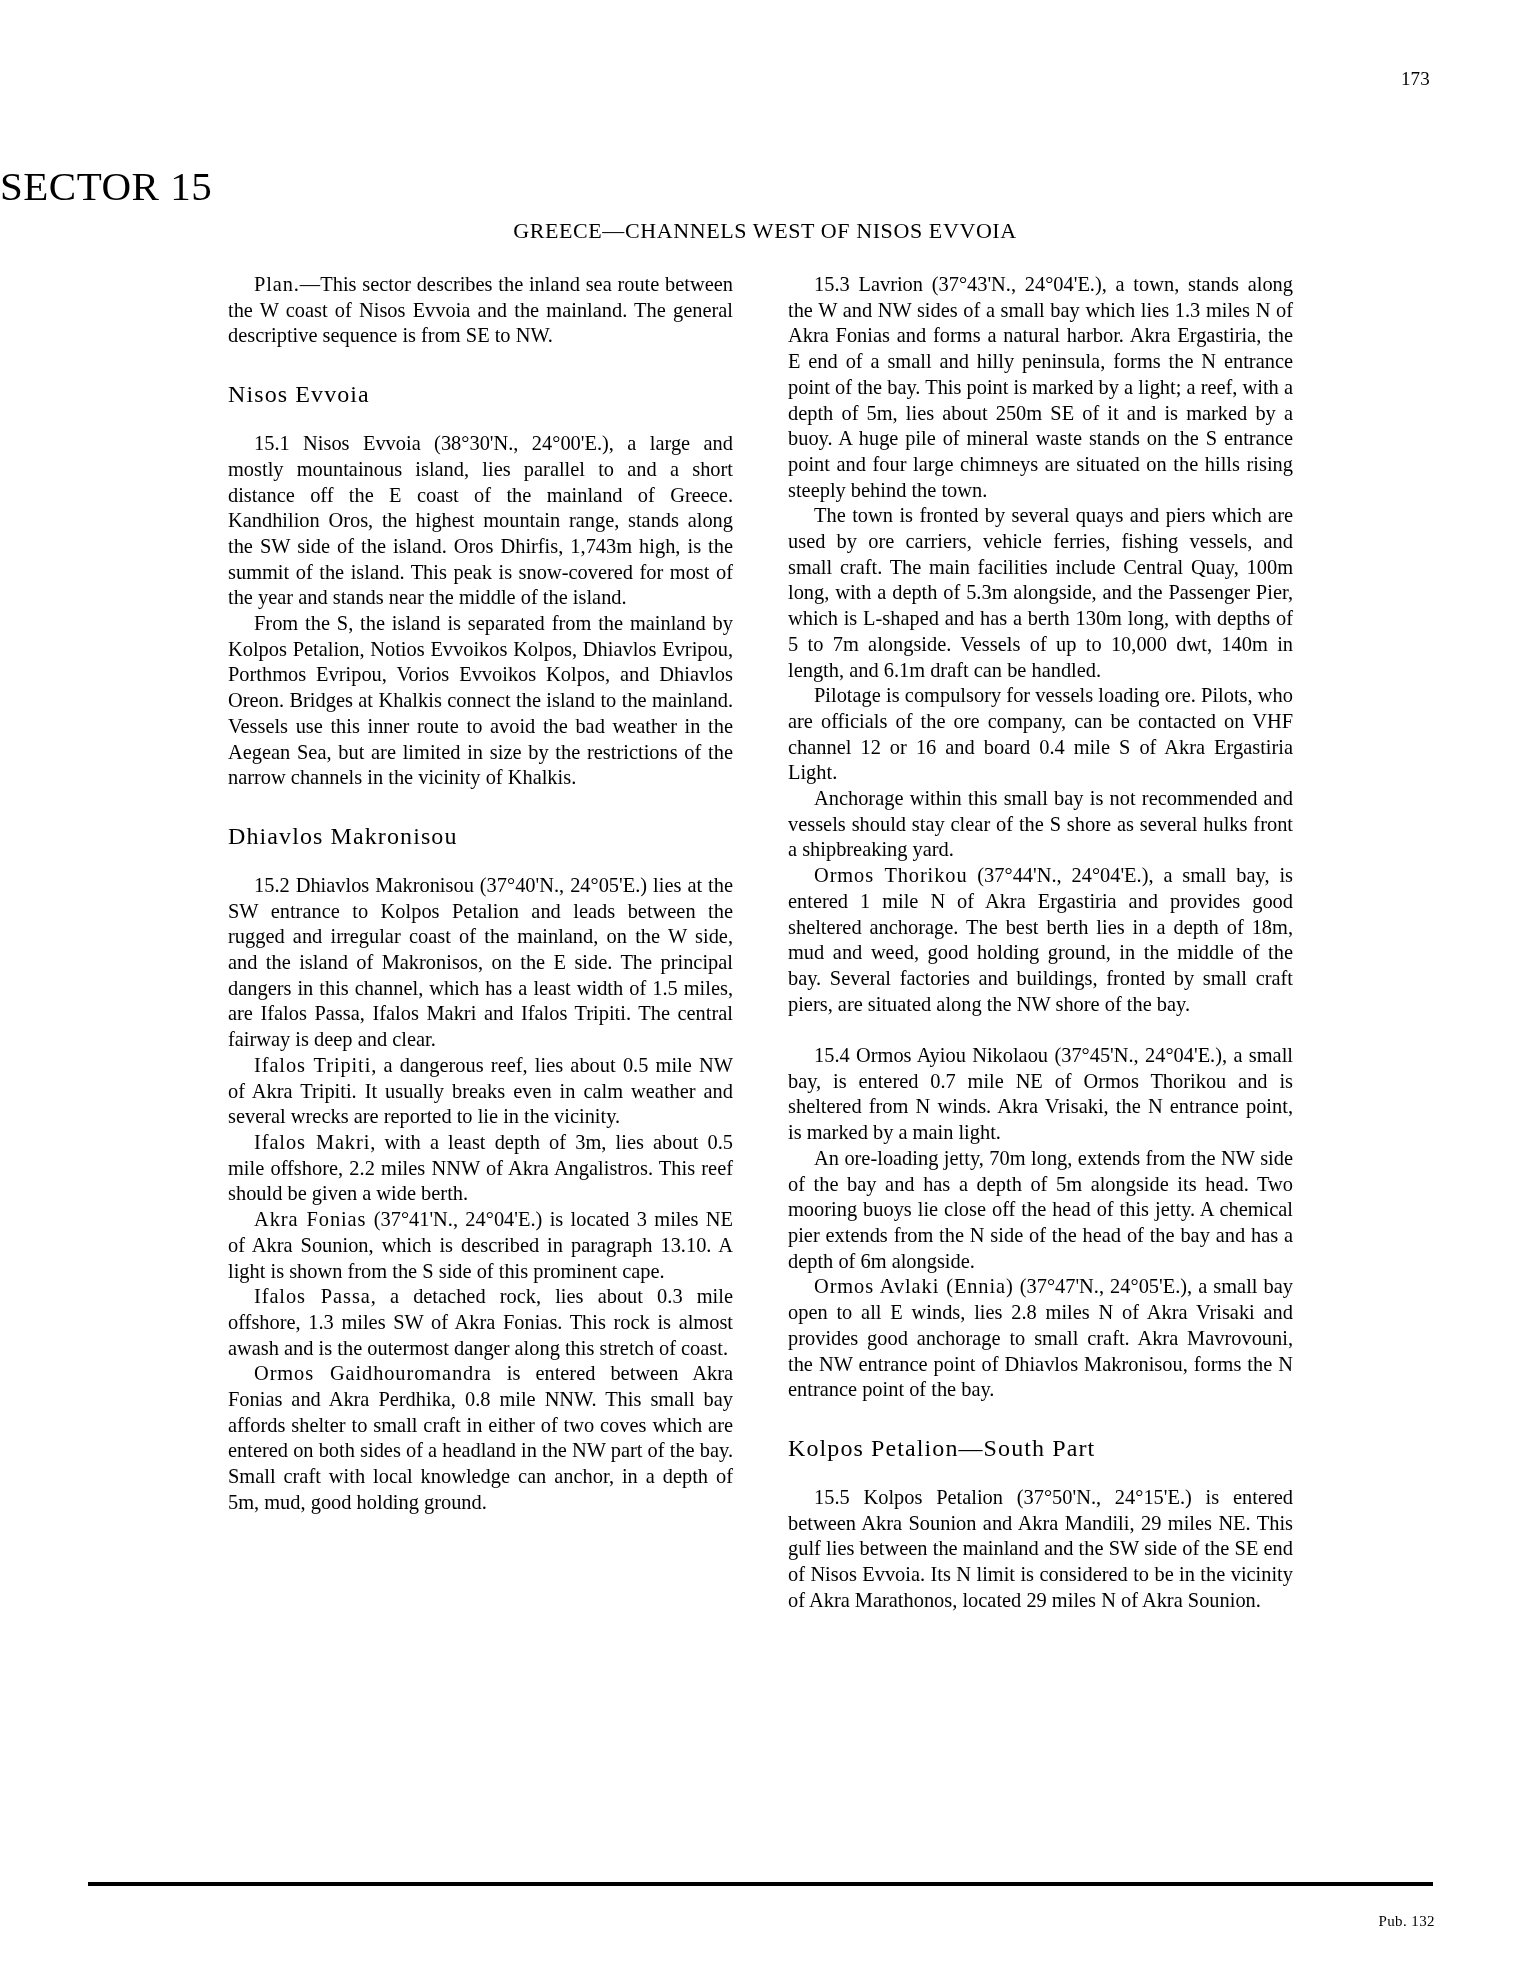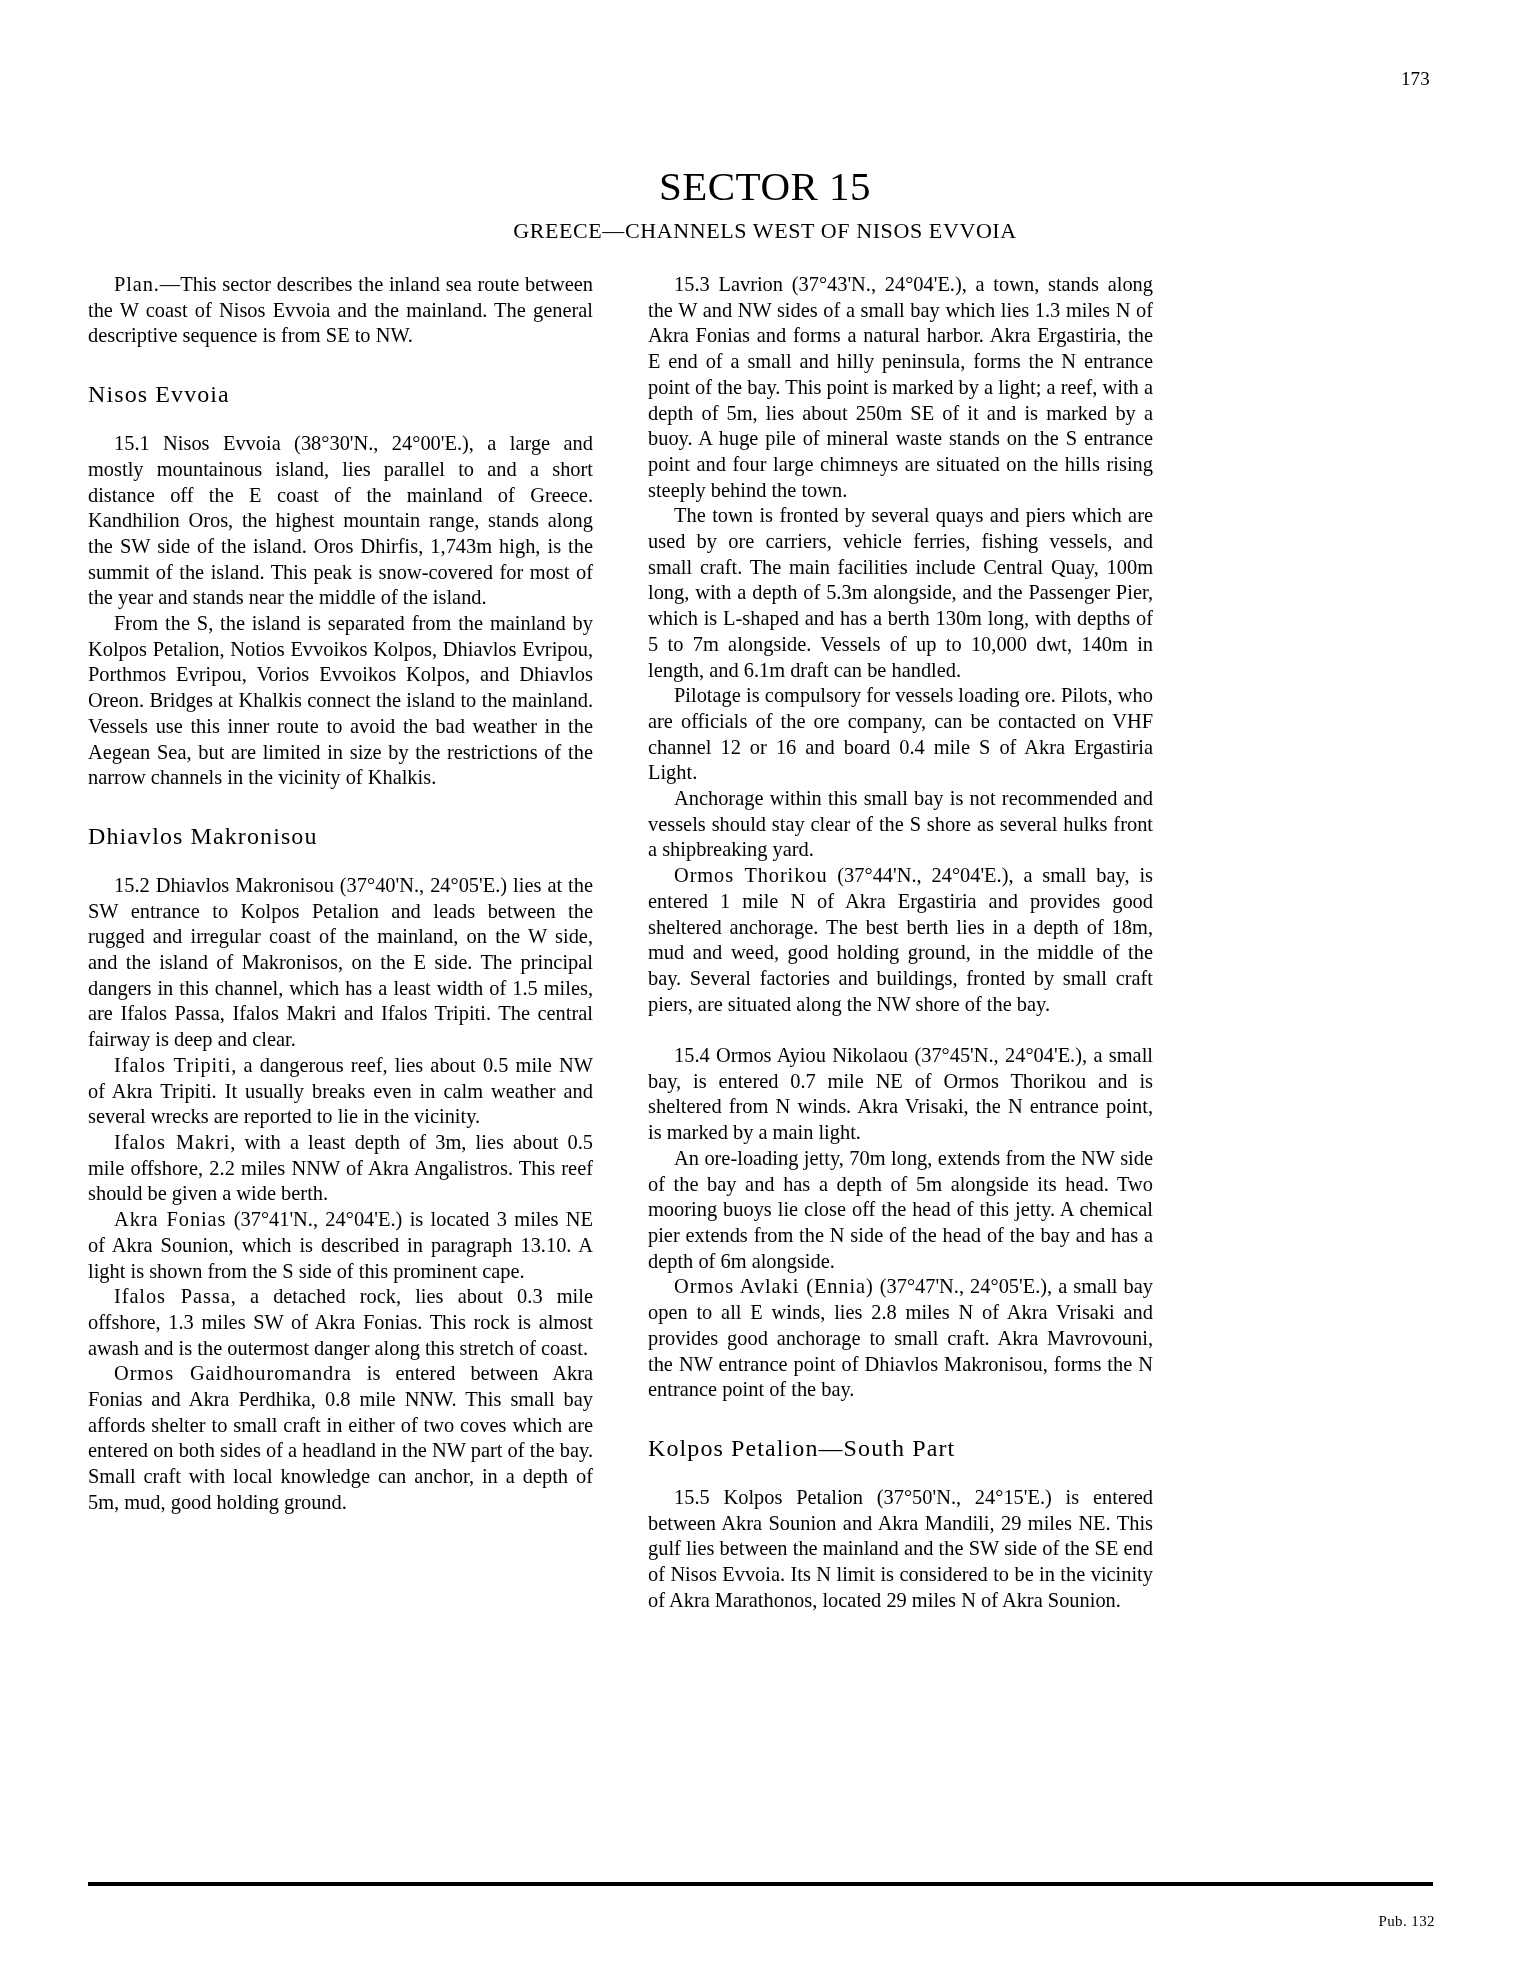--- a/index.html
+++ b/index.html
@@ -27,21 +27,21 @@
     position: absolute;
     right: 100px;
     top: 68px;
     font-size: 19px;
     letter-spacing: 0.2px;
   }
   .sector-title {
     position: absolute;
     left: 0; right: 0;
     top: 135px;
-    text-align: center;
+    text-align: left;
     font-size: 41px;
     letter-spacing: 0.5px;
     font-weight: normal;
   }
   .sector-subtitle {
     position: absolute;
     left: 0; right: 0;
     top: 218px;
     text-align: center;
     font-size: 22px;
@@ -49,20 +49,21 @@
     font-weight: normal;
   }
   .columns {
     position: absolute;
     left: 88px;
     top: 272px;
     width: 1345px;
     height: 1600px;
     display: flex;
     gap: 55px;
+    justify-content: center;
   }
   .col {
     width: 505px;
     flex: 0 0 505px;
   }
   .col p {
     margin: 0;
     font-size: 20.4px;
     line-height: 25.7px;
     text-align: justify;

